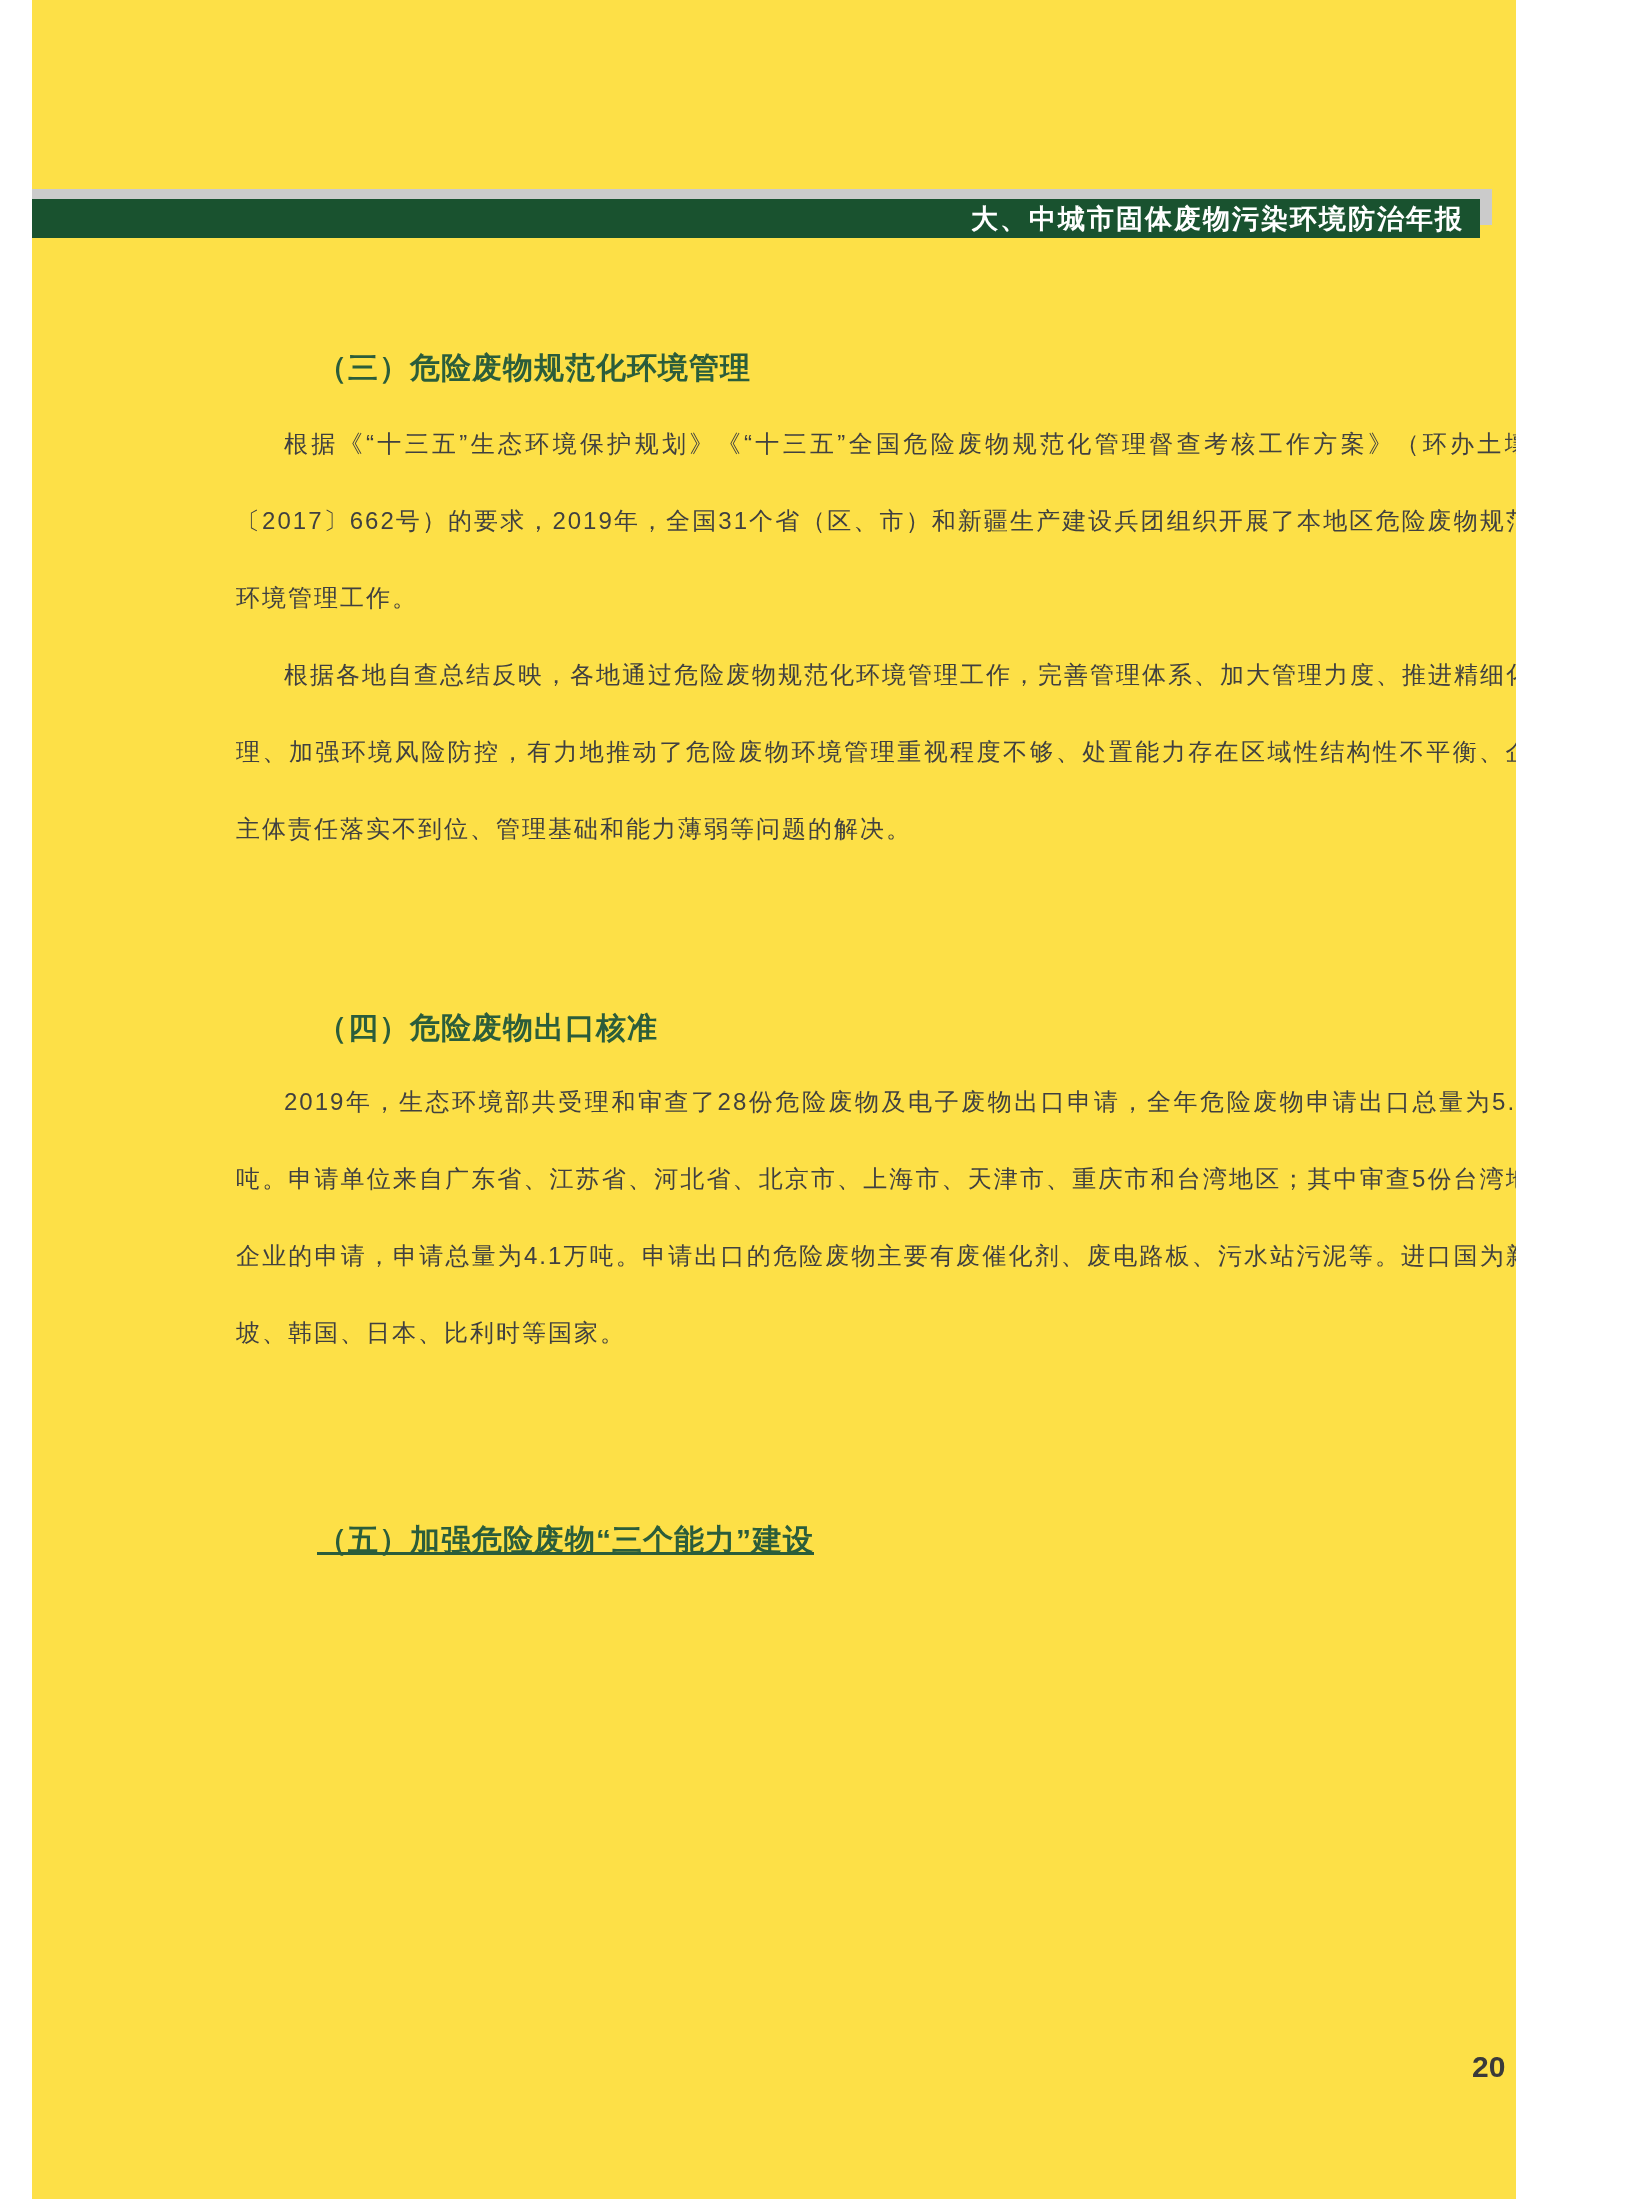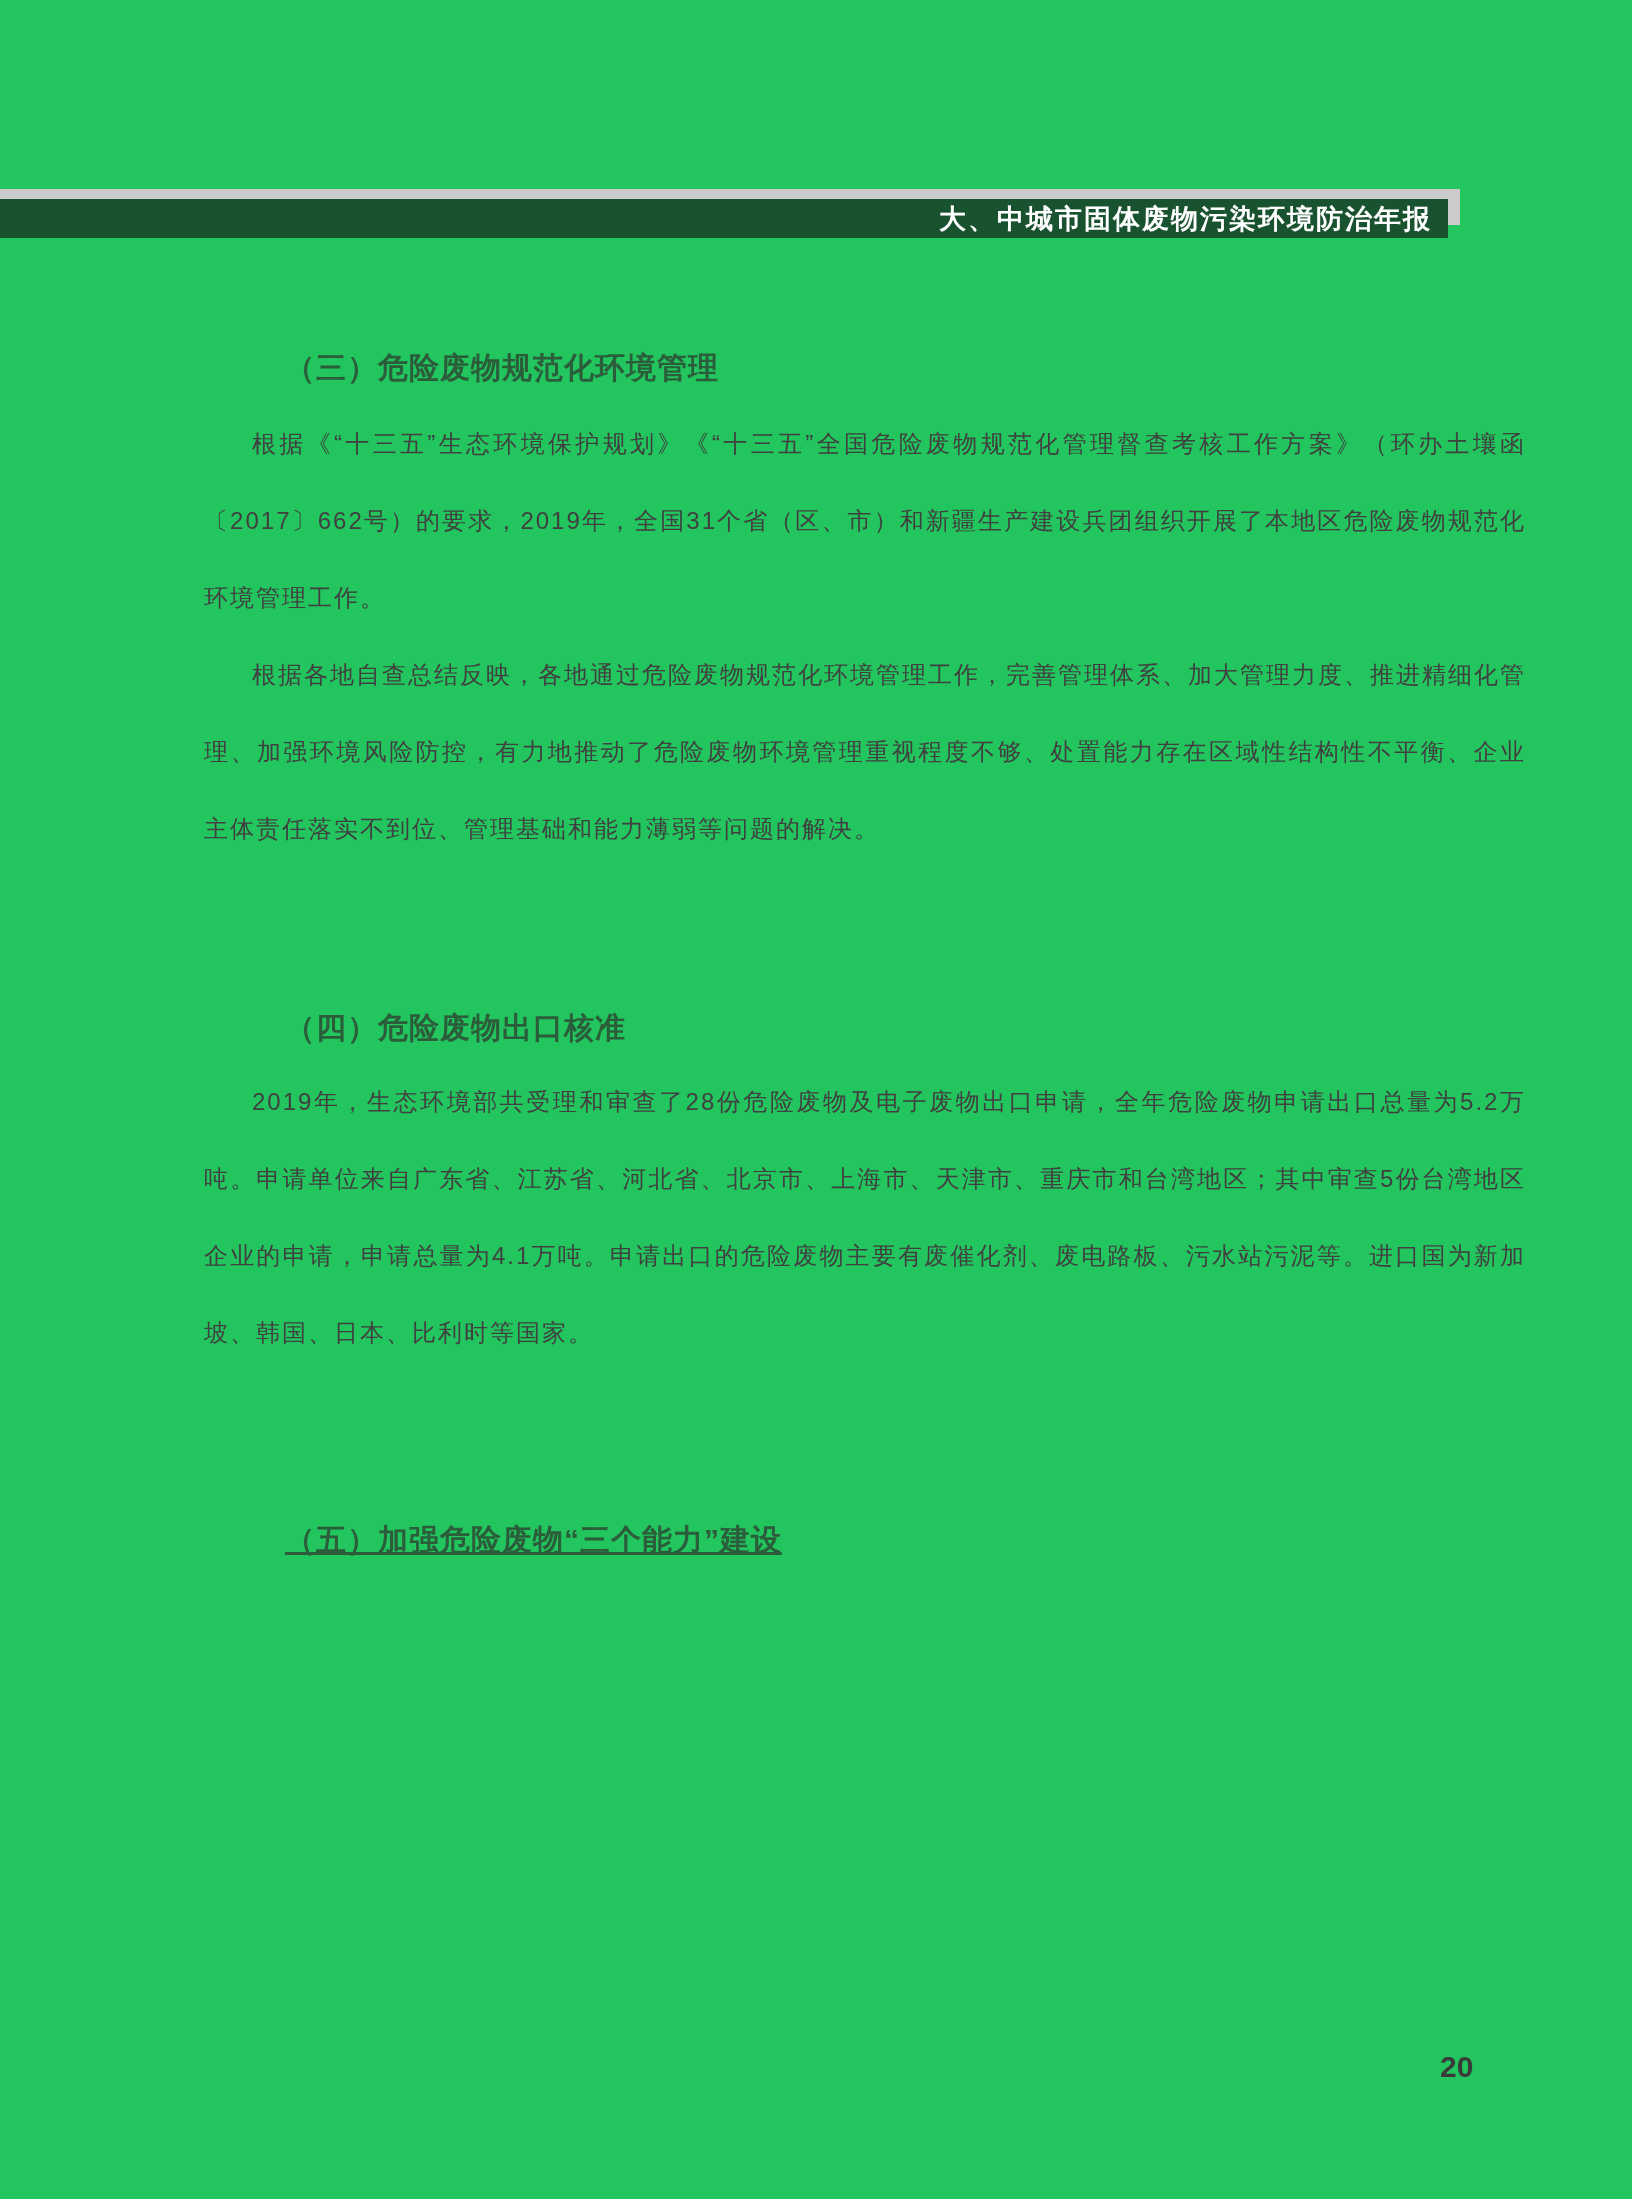--- a/index.html
+++ b/index.html
@@ -3,24 +3,25 @@
 <meta charset="utf-8">
 <style>
   html, body {
     margin: 0;
     padding: 0;
     background: #ffffff;
     font-family: "Liberation Sans", "DejaVu Sans", sans-serif;
   }
   .page {
     position: relative;
-    width: 1632px;
+    width: 1484px;
     height: 2199px;
-    background: #22c55e;
+    background: #fde047;
     overflow: hidden;
+    margin-left: 32px;
   }
   
   .header-gray-bar {
     position: absolute;
     left: 0; top: 189px;
     width: 1460px; height: 36px;
     background: #cbcbcb;
   }
   .header-green-bar {
     position: absolute;

